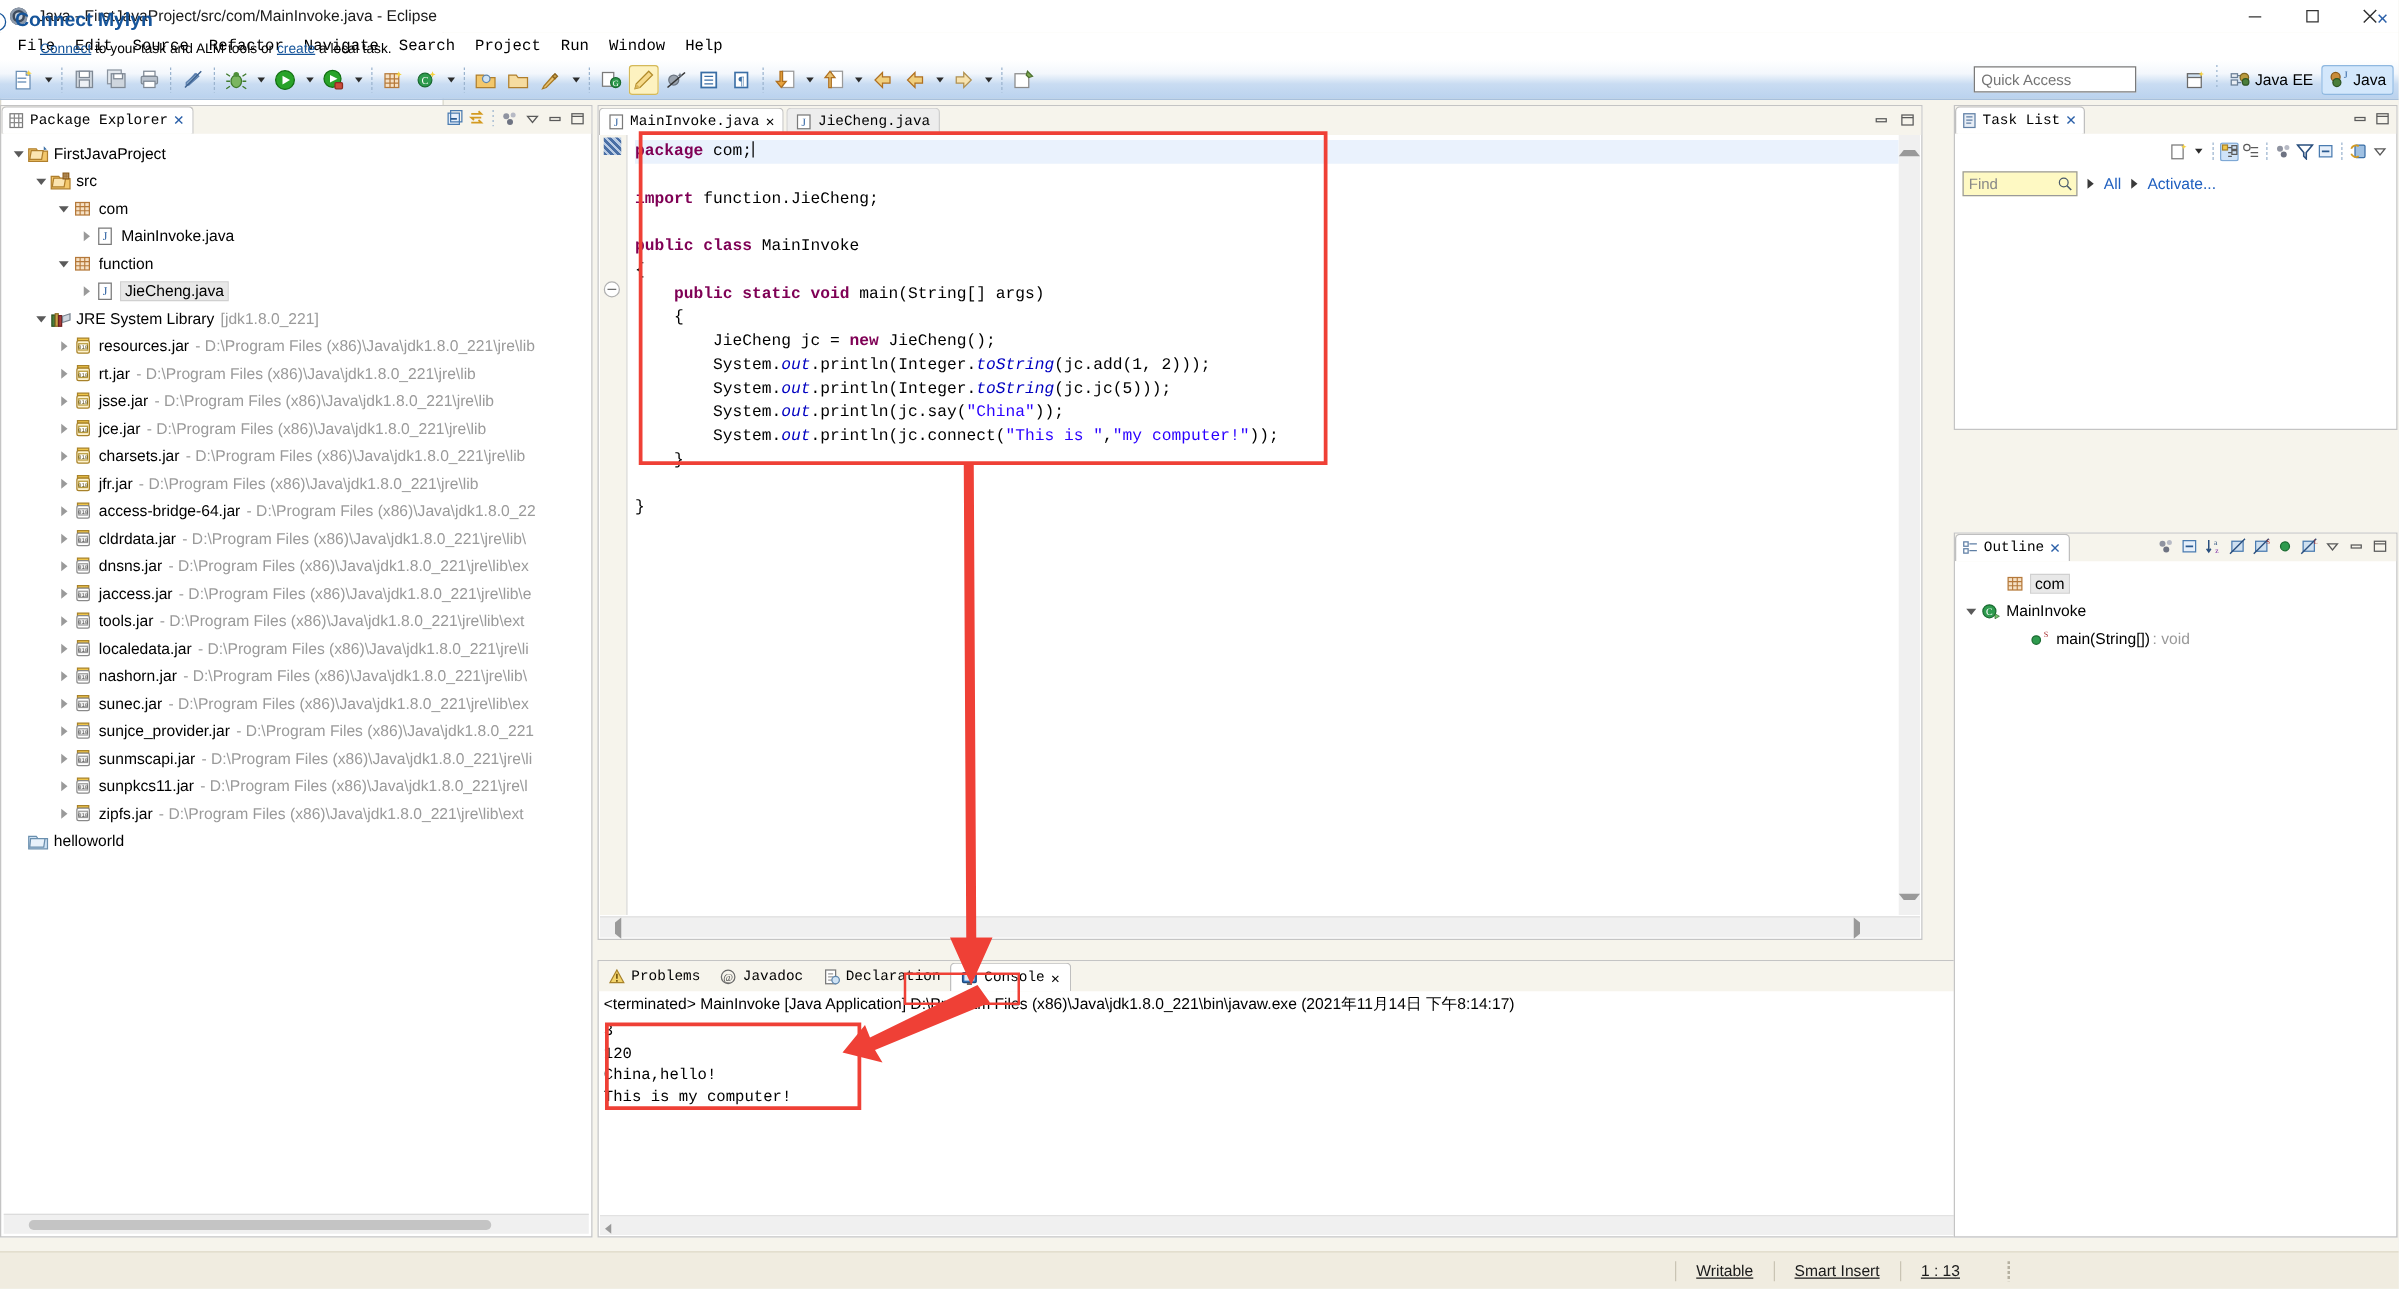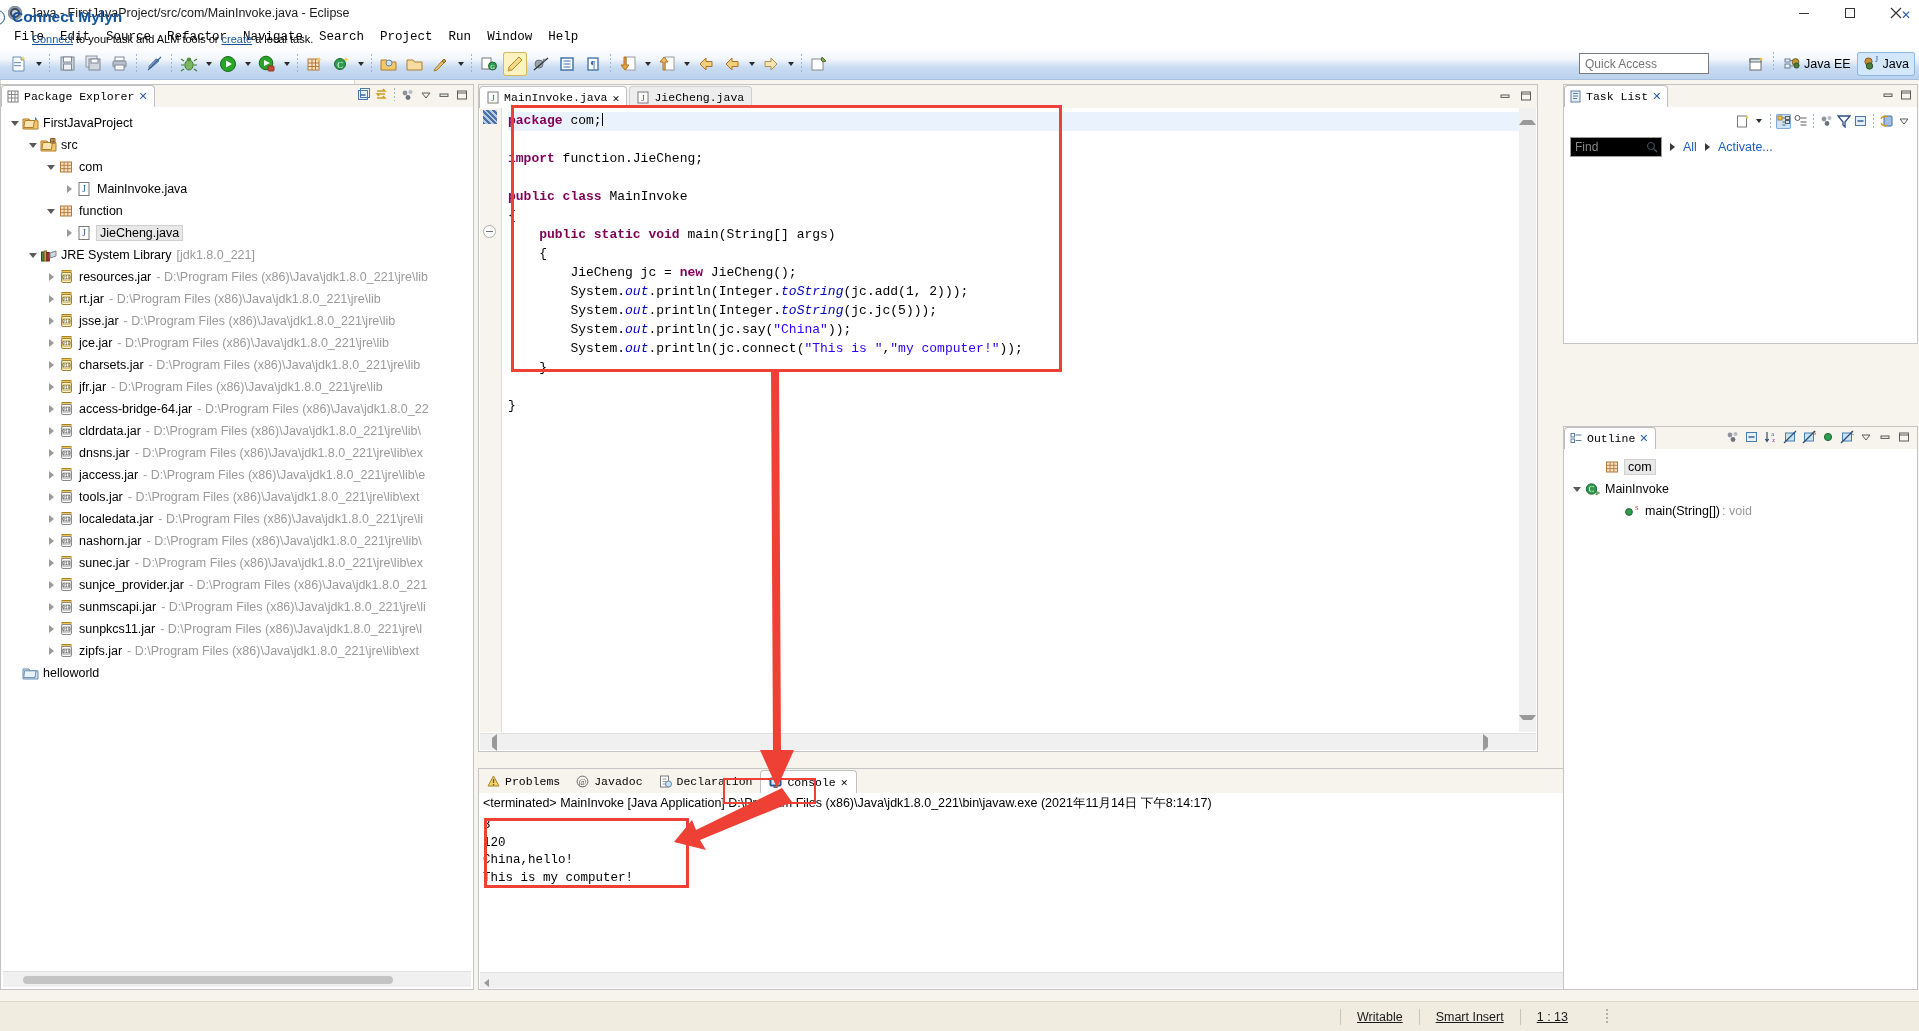--- a/index.html
+++ b/index.html
@@ -187,21 +187,21 @@
     font-family:"Liberation Mono", monospace; font-size:12.5px; line-height:17.5px;
     white-space:pre; color:#000;
   }
   #console .hscroll3 { position:absolute; left:1px; right:1px; bottom:1px; height:16px; background:#f0f0f0; border-top:1px solid #e2e2e2;}
   #console .hscroll3 .lf{position:absolute;left:2px;top:3px;} #console .hscroll3 .rt{position:absolute;right:3px;top:3px;}
 
   
   #tasklist { left:1563px; top:84px; width:355px; height:260px; border:1px solid #c4c4c4; background:#fff; }
   .tl-toolrow { position:absolute; left:0; top:23px; right:0; height:26px; display:flex; align-items:center; justify-content:flex-end; padding-right:6px; gap:2px; }
   .tl-findrow { position:absolute; left:6px; top:50px; right:6px; height:24px; display:flex; align-items:center; gap:8px; }
-  .findbox { width:92px; height:20px; border:1px solid #9a9a9a; background:#000000;
+  .findbox { width:92px; height:20px; border:1px solid #9a9a9a; background:#fef9c3;
     display:flex; align-items:center; padding:0 4px; font-size:12px; color:#888; position:relative;}
   .findbox .mag { position:absolute; right:3px; top:3px; }
   .tl-link { color:#1f5fbf; font-size:12.5px; }
   .tl-caret { width:0;height:0;border-top:4px solid transparent;border-bottom:4px solid transparent;border-left:5px solid #3a3a3a; }
 
   #mylyn { left:1563px; top:348px; width:355px; height:90px;
     background:#fff; border:1px solid #d9d7cc; border-radius:5px; }
   .mylyn-title { position:absolute; left:12px; top:8px; font-size:15.5px; font-weight:bold; color:#15549a; }
   .mylyn-i { position:absolute; left:-22px; top:2px; width:15px;height:15px;border:1.5px solid #15549a;border-radius:50%;
     color:#15549a; font-size:11px; font-weight:bold; display:flex;align-items:center;justify-content:center; font-family:"Liberation Serif",serif;}

